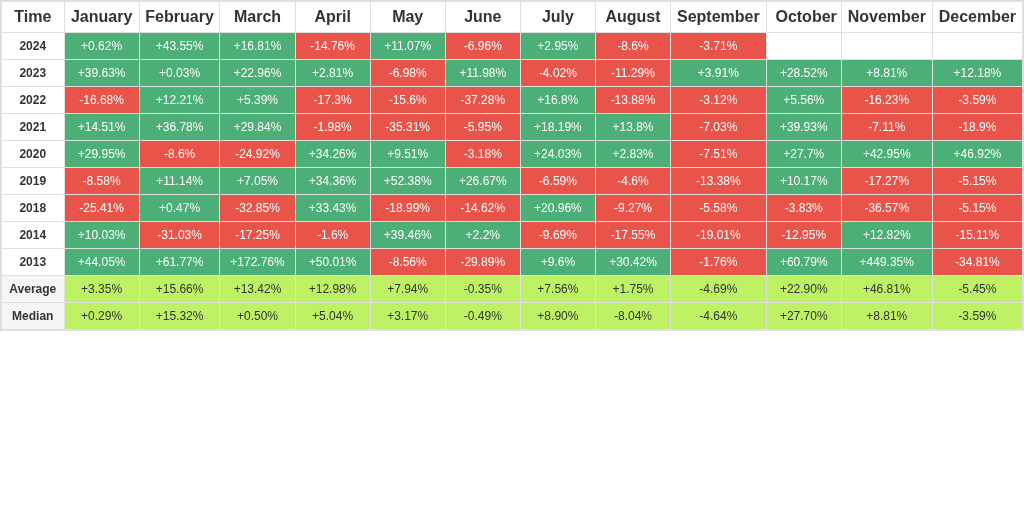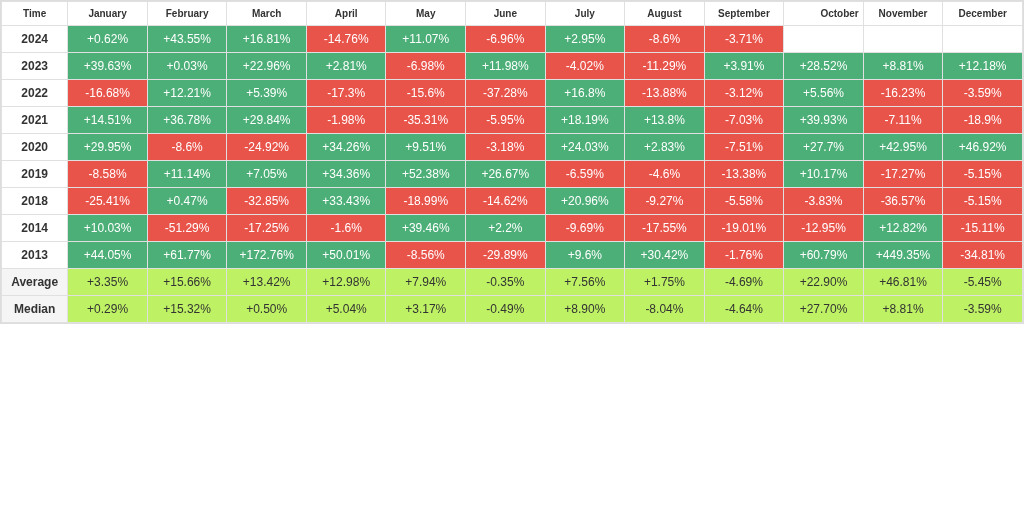--- a/index.html
+++ b/index.html
@@ -1,20 +1,20 @@
 <!DOCTYPE html>
 <html><head>
   <meta charset="utf-8">
   <style>
     * { box-sizing: border-box; margin: 0; padding: 0; }
     body { font-family: Arial, sans-serif; font-size: 12px; background: #fff; }
     .table-container { width: 1024px; overflow-x: auto; border: 1px solid #ddd; }
     table { width: 100%; border-collapse: collapse; }
     th, td { border: 1px solid #e0e0e0; text-align: center; padding: 6px 4px; white-space: nowrap; }
-    th { background: #fff; font-weight: bold; color: #333; font-size: 10px; }
+    th { background: #fff; font-weight: bold; color: #333; font-size: 16px; }
     td.year-col { background: #fff; font-weight: bold; color: #333; text-align: center; }
     td.row-label { background: #f5f5f5; font-weight: bold; color: #333; text-align: center; }
     td.green { background: #4caf78; color: #fff; }
     td.red { background: #e8534a; color: #fff; }
     td.avg { background: #bef264; color: #333; }
     td.empty { background: #fff; }
   </style>
 </head>
 <body>
 
@@ -139,21 +139,21 @@
           <td class="green">+20.96%</td>
           <td class="red">-9.27%</td>
           <td class="red">-5.58%</td>
           <td class="red">-3.83%</td>
           <td class="red">-36.57%</td>
           <td class="red">-5.15%</td>
         </tr>
         <tr>
           <td class="year-col">2014</td>
           <td class="green">+10.03%</td>
-          <td class="red">-51.29%</td>
+          <td class="red">-31.03%</td>
           <td class="red">-17.25%</td>
           <td class="red">-1.6%</td>
           <td class="green">+39.46%</td>
           <td class="green">+2.2%</td>
           <td class="red">-9.69%</td>
           <td class="red">-17.55%</td>
           <td class="red">-19.01%</td>
           <td class="red">-12.95%</td>
           <td class="green">+12.82%</td>
           <td class="red">-15.11%</td>

